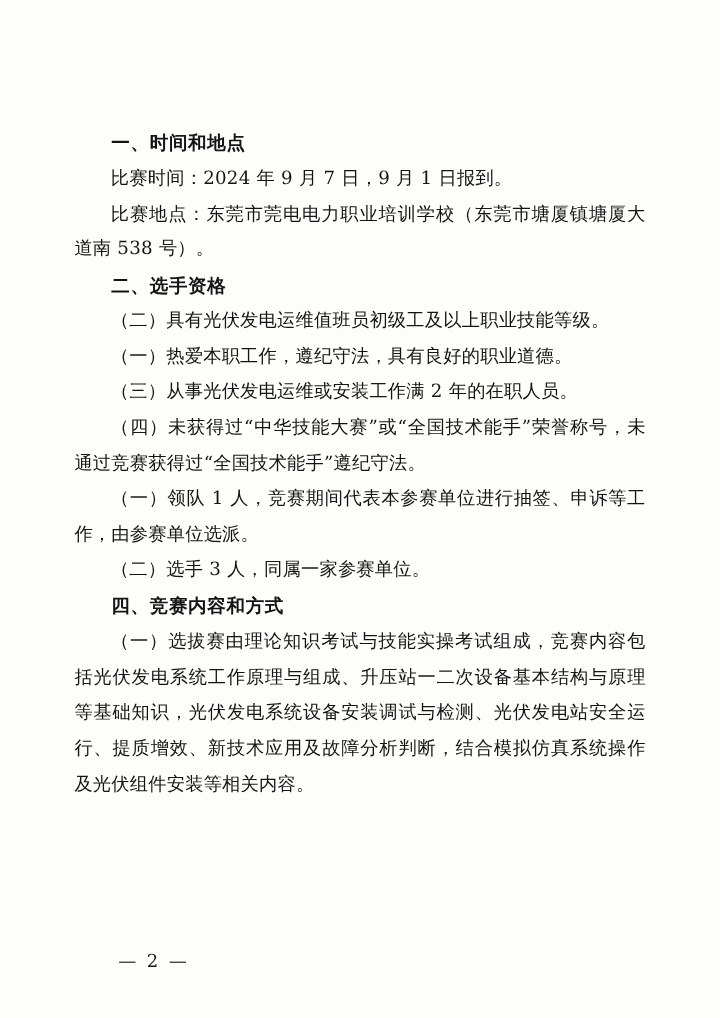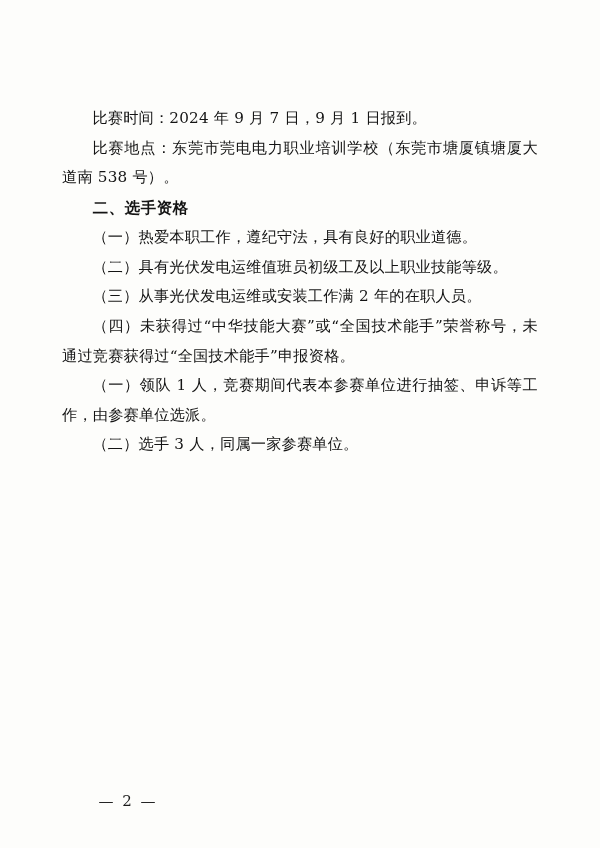--- a/index.html
+++ b/index.html
@@ -56,26 +56,29 @@
   .page-number .pn-inner {
     display: inline-block;
     margin-left: -344px;
   }
 </style>
 </head>
 <body>
 
 <div class="page">
   <div class="doc-body" id="doc-body">
+      <p class="heading">一、时间和地点</p>
       <p class="para">比赛时间：2024 年 9 月 7 日，9 月 1 日报到。</p>
       <p class="para">比赛地点：东莞市莞电电力职业培训学校（东莞市塘厦镇塘厦大道南 538 号）。</p>
       <p class="heading">二、选手资格</p>
+      <p class="para">（二）具有光伏发电运维值班员初级工及以上职业技能等级。</p>
       <p class="para">（一）热爱本职工作，遵纪守法，具有良好的职业道德。</p>
-      <p class="para">（二）具有光伏发电运维值班员初级工及以上职业技能等级。</p>
       <p class="para">（三）从事光伏发电运维或安装工作满 2 年的在职人员。</p>
-      <p class="para">（四）未获得过“中华技能大赛”或“全国技术能手”荣誉称号，未通过竞赛获得过“全国技术能手”申报资格。</p>
+      <p class="para">（四）未获得过“中华技能大赛”或“全国技术能手”荣誉称号，未通过竞赛获得过“全国技术能手”遵纪守法。</p>
       <p class="para">（一）领队 1 人，竞赛期间代表本参赛单位进行抽签、申诉等工作，由参赛单位选派。</p>
       <p class="para">（二）选手 3 人，同属一家参赛单位。</p>
+      <p class="heading">四、竞赛内容和方式</p>
+      <p class="para">（一）选拔赛由理论知识考试与技能实操考试组成，竞赛内容包括光伏发电系统工作原理与组成、升压站一二次设备基本结构与原理等基础知识，光伏发电系统设备安装调试与检测、光伏发电站安全运行、提质增效、新技术应用及故障分析判断，结合模拟仿真系统操作及光伏组件安装等相关内容。</p>
     </div>
   <div class="page-number">
     <span class="pn-inner">— 2 —</span>
   </div>
 </div>
 
 </body></html>

